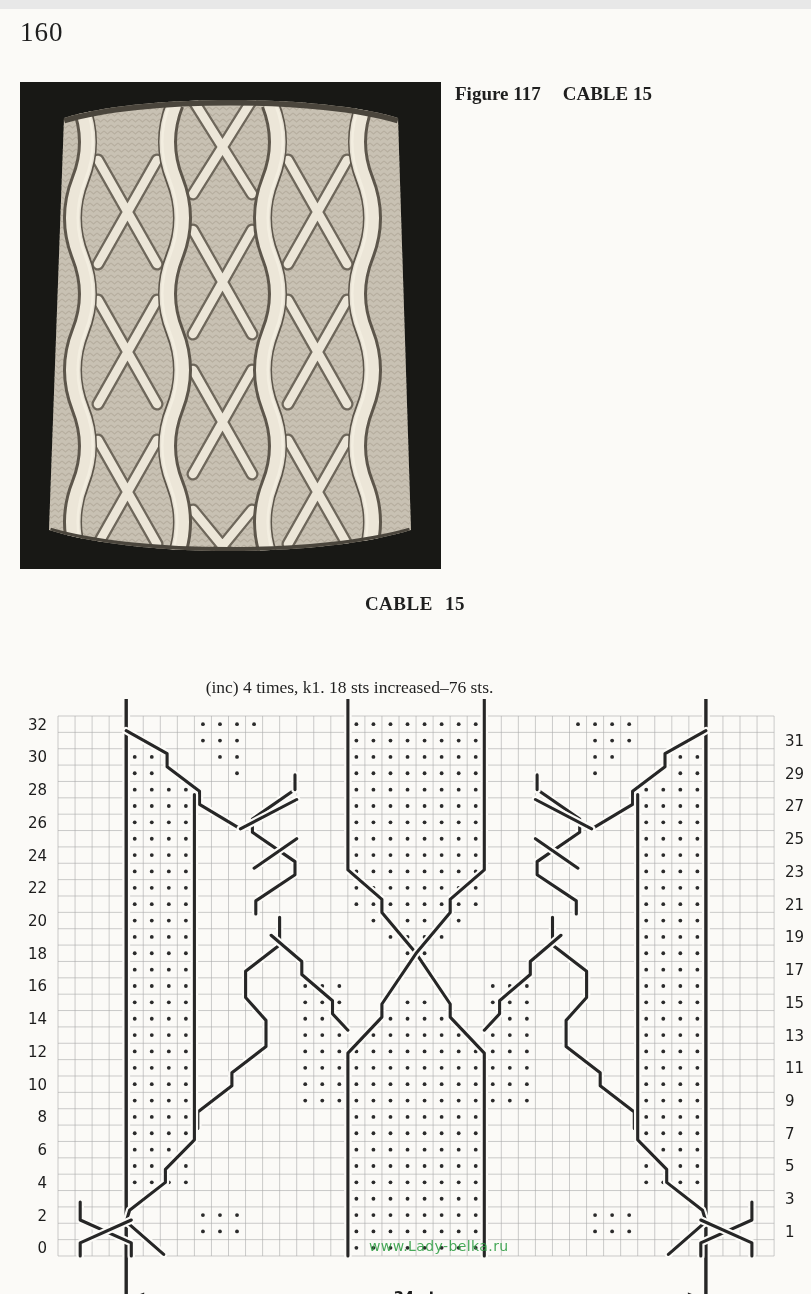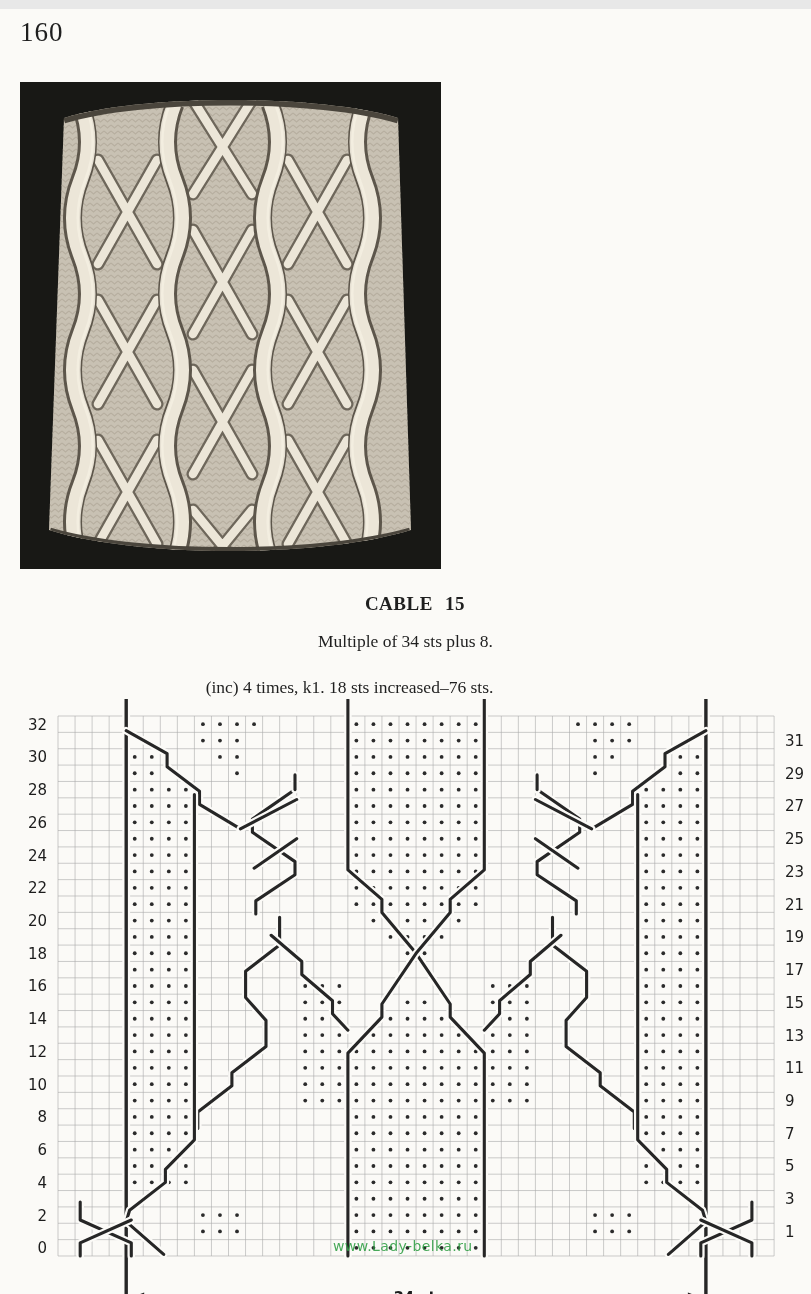--- a/index.html
+++ b/index.html
@@ -10,21 +10,21 @@
   .figure-caption{position:absolute;left:455px;top:74px;font-size:19px;font-weight:bold;white-space:nowrap;}
   .figure-caption .gap{display:inline-block;width:22px;}
   .section-heading{position:absolute;left:0;top:584px;width:830px;text-align:center;
         font-size:19px;font-weight:bold;word-spacing:7px;letter-spacing:0.5px;}
   .instr{position:absolute;font-size:17.5px;line-height:22px;}
   .instr.center{left:0;top:621px;width:811px;text-align:center;}
   .instr.row11{left:18px;top:644px;white-space:nowrap;}
   .instr.last{left:0;top:667px;width:699px;text-align:center;}
   .chart-svg{position:absolute;left:0;top:690px;}
   .watermark{position:absolute;left:333px;top:1229px;font-family:"DejaVu Sans", sans-serif;
-        font-size:14px;color:#2f9e44;opacity:0.88;letter-spacing:0.4px;}
+        font-size:14px;color:#2f9e44;opacity:0.88;letter-spacing:0.4px;padding-left:36px;}
 </style>
 </head>
 <body>
 
 <div class="page">
 
   <div class="page-number">160</div>
 
   <div class="photo-wrap">
     <svg width="421" height="487" viewBox="0 0 421 487">
@@ -69,23 +69,25 @@
           <path d="M149,22 q-15,38 0,76 q15,38 0,76 q-15,38 0,76 q15,38 0,76 q-15,38 0,76 q15,38 0,76"></path>
           <path d="M256,22 q15,38 0,76 q-15,38 0,76 q15,38 0,76 q-15,38 0,76 q15,38 0,76 q-15,38 0,76"></path>
           <path d="M339,22 q-15,38 0,76 q15,38 0,76 q-15,38 0,76 q15,38 0,76 q-15,38 0,76 q15,38 0,76"></path>
         </g>
         <path d="M44,38 C120,14 300,14 378,38" stroke="#4a453c" stroke-width="7" fill="none"></path>
         <path d="M30,449 C118,475 300,475 390,449" stroke="#4a453c" stroke-width="7" fill="none"></path>
       </g>
     </svg>
   </div>
 
+  <div class="figure-caption">
+    <span>Figure 117</span><span class="gap"></span><span>CABLE 15</span>
+  </div>
 
   <div class="section-heading">CABLE 15</div>
-  <div class="instr center">Multiple of 34 sts plus 8.</div>
   <div class="instr last">(inc) 4 times, k1. 18 sts increased–76 sts.</div>
 
   <svg class="chart-svg" width="811" height="604" viewBox="0 0 811 604">
       <g stroke="#a9a9a9" stroke-width="0.6">
         <line x1="58" y1="17" x2="58" y2="556.9988000000001"></line>
         <line x1="75.05" y1="17" x2="75.05" y2="556.9988000000001"></line>
         <line x1="92.1" y1="17" x2="92.1" y2="556.9988000000001"></line>
         <line x1="109.15" y1="17" x2="109.15" y2="556.9988000000001"></line>
         <line x1="126.2" y1="17" x2="126.2" y2="556.9988000000001"></line>
         <line x1="143.25" y1="17" x2="143.25" y2="556.9988000000001"></line>

